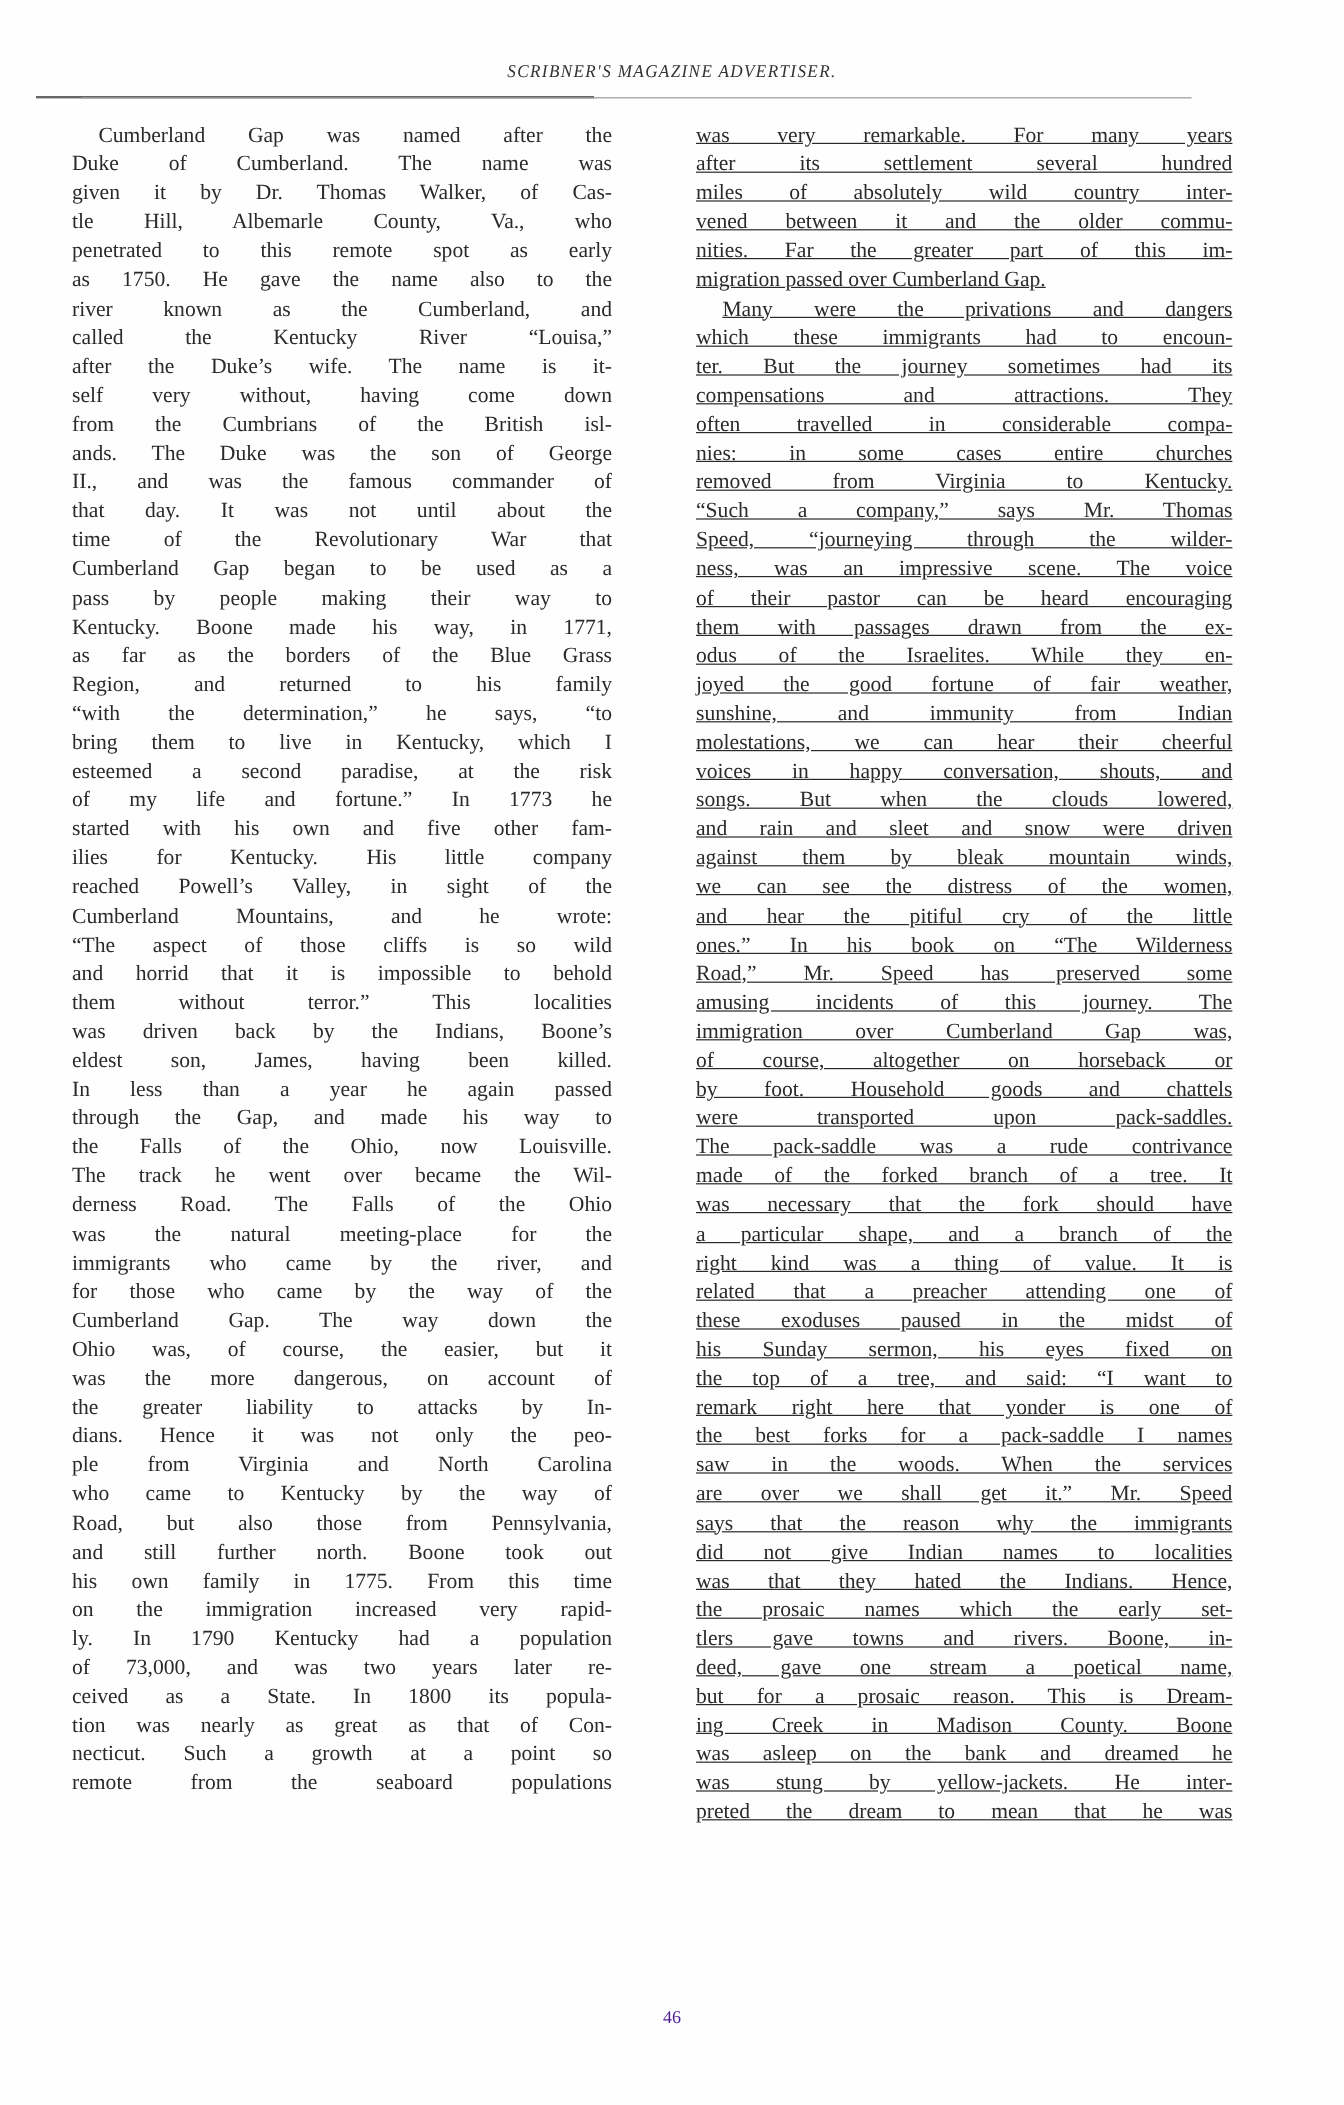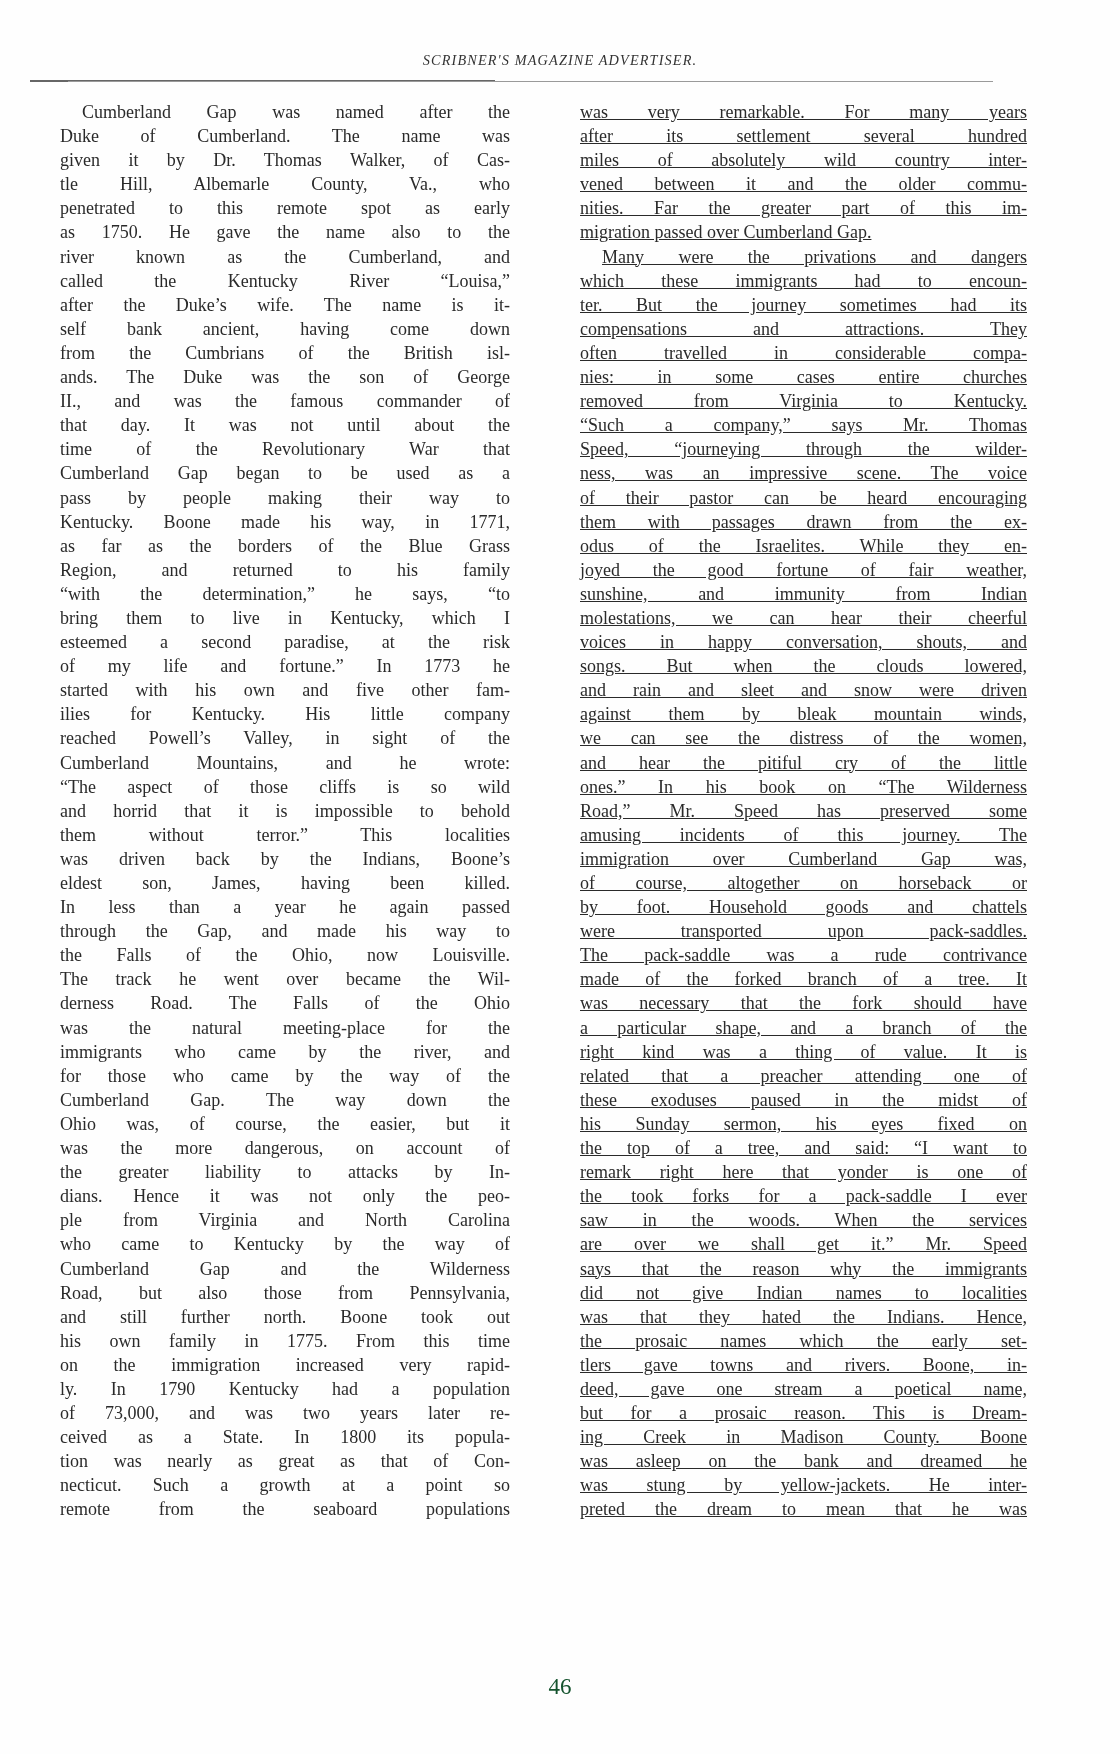--- a/index.html
+++ b/index.html
@@ -30,42 +30,42 @@
   .column.right { left: 580px; width: 447px; text-decoration: underline; }
   .line {
     display: block; height: 24.1px; white-space: nowrap;
     text-align: justify; text-align-last: justify;
     overflow: visible;
   }
   .line.indent { padding-left: 22px; }
   .line.last { text-align-last: left; }
   .folio {
     position: absolute; top: 1674px; left: 0; width: 1120px; text-align: center;
-    font-size: 23px; color: #14532d;
+    font-size: 15px; color: #4c1d95;
   }
 </style>
 </head>
 <body>
 
 <div class="page">
   <div class="running-head">SCRIBNER'S MAGAZINE ADVERTISER.</div>
   <div class="head-rule"></div>
   <div class="head-rule rest"></div>
 
   <div class="column left" id="col-left">
       <span class="line indent">Cumberland Gap was named after the</span>
       <span class="line">Duke of Cumberland.  The name was</span>
       <span class="line">given it by Dr. Thomas Walker, of Cas-</span>
       <span class="line">tle Hill, Albemarle County, Va., who</span>
       <span class="line">penetrated to this remote spot as early</span>
       <span class="line">as 1750.  He gave the name also to the</span>
       <span class="line">river known as the Cumberland, and</span>
       <span class="line">called the Kentucky River “Louisa,”</span>
       <span class="line">after the Duke’s wife.  The name is it-</span>
-      <span class="line">self bank ancient, having come down</span>
+      <span class="line">self very without, having come down</span>
       <span class="line">from the Cumbrians of the British isl-</span>
       <span class="line">ands.  The Duke was the son of George</span>
       <span class="line">II., and was the famous commander of</span>
       <span class="line">that day.  It was not until about the</span>
       <span class="line">time of the Revolutionary War that</span>
       <span class="line">Cumberland Gap began to be used as a</span>
       <span class="line">pass by people making their way to</span>
       <span class="line">Kentucky.  Boone made his way, in 1771,</span>
       <span class="line">as far as the borders of the Blue Grass</span>
       <span class="line">Region, and returned to his family</span>
@@ -90,21 +90,20 @@
       <span class="line">was the natural meeting-place for the</span>
       <span class="line">immigrants who came by the river, and</span>
       <span class="line">for those who came by the way of the</span>
       <span class="line">Cumberland Gap.  The way down the</span>
       <span class="line">Ohio was, of course, the easier, but it</span>
       <span class="line">was the more dangerous, on account of</span>
       <span class="line">the greater liability to attacks by In-</span>
       <span class="line">dians.  Hence it was not only the peo-</span>
       <span class="line">ple from Virginia and North Carolina</span>
       <span class="line">who came to Kentucky by the way of</span>
-      <span class="line">Cumberland Gap and the Wilderness</span>
       <span class="line">Road, but also those from Pennsylvania,</span>
       <span class="line">and still further north.  Boone took out</span>
       <span class="line">his own family in 1775.  From this time</span>
       <span class="line">on the immigration increased very rapid-</span>
       <span class="line">ly.  In 1790 Kentucky had a population</span>
       <span class="line">of 73,000, and was two years later re-</span>
       <span class="line">ceived as a State.  In 1800 its popula-</span>
       <span class="line">tion was nearly as great as that of Con-</span>
       <span class="line">necticut.  Such a growth at a point so</span>
       <span class="line">remote from the seaboard populations</span>
@@ -148,21 +147,21 @@
       <span class="line">The pack-saddle was a rude contrivance</span>
       <span class="line">made of the forked branch of a tree.  It</span>
       <span class="line">was necessary that the fork should have</span>
       <span class="line">a particular shape, and a branch of the</span>
       <span class="line">right kind was a thing of value.  It is</span>
       <span class="line">related that a preacher attending one of</span>
       <span class="line">these exoduses paused in the midst of</span>
       <span class="line">his Sunday sermon, his eyes fixed on</span>
       <span class="line">the top of a tree, and said: “I want to</span>
       <span class="line">remark right here that yonder is one of</span>
-      <span class="line">the took forks for a pack-saddle I ever</span>
+      <span class="line">the best forks for a pack-saddle I names</span>
       <span class="line">saw in the woods.  When the services</span>
       <span class="line">are over we shall get it.”  Mr. Speed</span>
       <span class="line">says that the reason why the immigrants</span>
       <span class="line">did not give Indian names to localities</span>
       <span class="line">was that they hated the Indians.  Hence,</span>
       <span class="line">the prosaic names which the early set-</span>
       <span class="line">tlers gave towns and rivers.  Boone, in-</span>
       <span class="line">deed, gave one stream a poetical name,</span>
       <span class="line">but for a prosaic reason.  This is Dream-</span>
       <span class="line">ing Creek in Madison County.  Boone</span>

